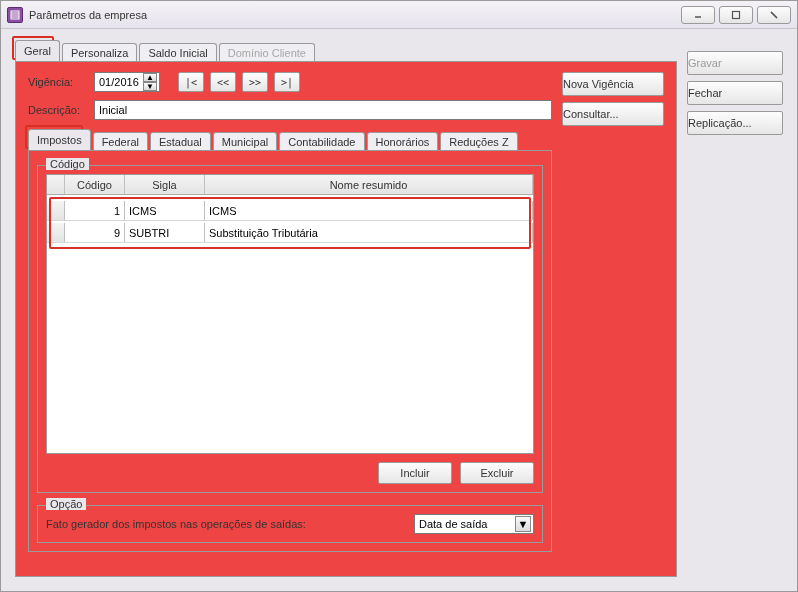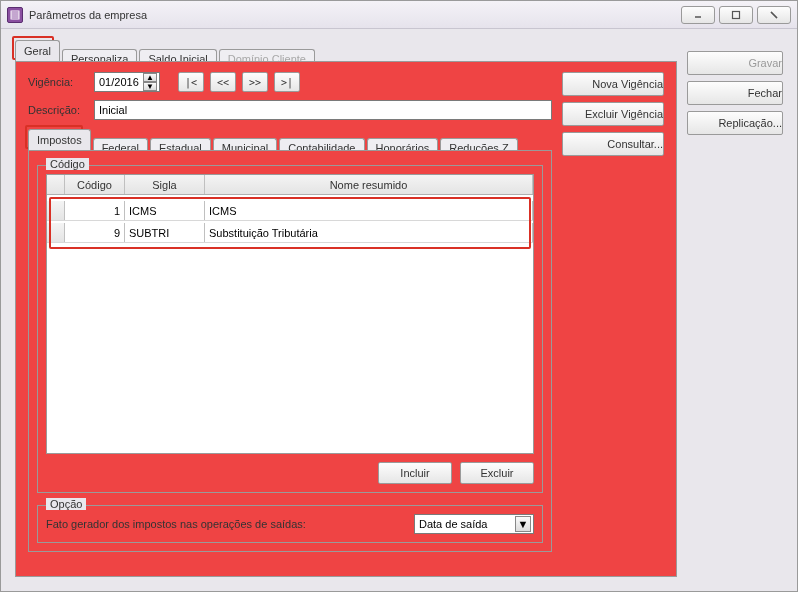--- a/index.html
+++ b/index.html
@@ -46,42 +46,42 @@
     display: flex;
     gap: 10px;
   }
   .main-col { flex: 1; display: flex; flex-direction: column; }
   .side-col { width: 96px; display: flex; flex-direction: column; gap: 6px; padding-top: 12px; }
   .side-btn {
     height: 24px;
     border: 1px solid #9a9a9a;
     background: linear-gradient(#fdfdfd, #e6e6e6);
     border-radius: 2px;
-    display: flex; align-items: center; justify-content: flex-end;
+    display: flex; align-items: center; justify-content: flex-start;
     color: #333;
     cursor: default;
   }
   .side-btn.disabled { color: #9a9a9a; }
   
   .tabstrip {
     display: flex;
     align-items: flex-end;
     height: 22px;
     position: relative;
   }
   .tabstrip .tab {
     padding: 3px 8px 3px 8px;
     border: 1px solid #9a9a9a;
     border-bottom: none;
     background: #efeef2;
     margin-right: 2px;
     border-top-left-radius: 3px;
     border-top-right-radius: 3px;
     position: relative;
-    top: 7px;
+    top: 1px;
     color: #333;
   }
   .tabstrip .tab.active {
     background: #e9e7ec;
     top: 0;
     padding-top: 4px;
     padding-bottom: 4px;
     z-index: 2;
   }
   .tabstrip .tab.disabled { color: #a8a8a8; }
@@ -354,23 +354,20 @@
 
             </div>
 
           </div>
 
           <div class="vig-btns">
             <div class="side-btn">
                 <span>Nova Vigência</span>
               </div>
             <div class="side-btn">
-                <span>Excluir Vigência</span>
-              </div>
-            <div class="side-btn">
                 <span>Consultar...</span>
               </div>
           </div>
         </div>
 
       </div>
 
     </div>
 
     <div class="side-col">

